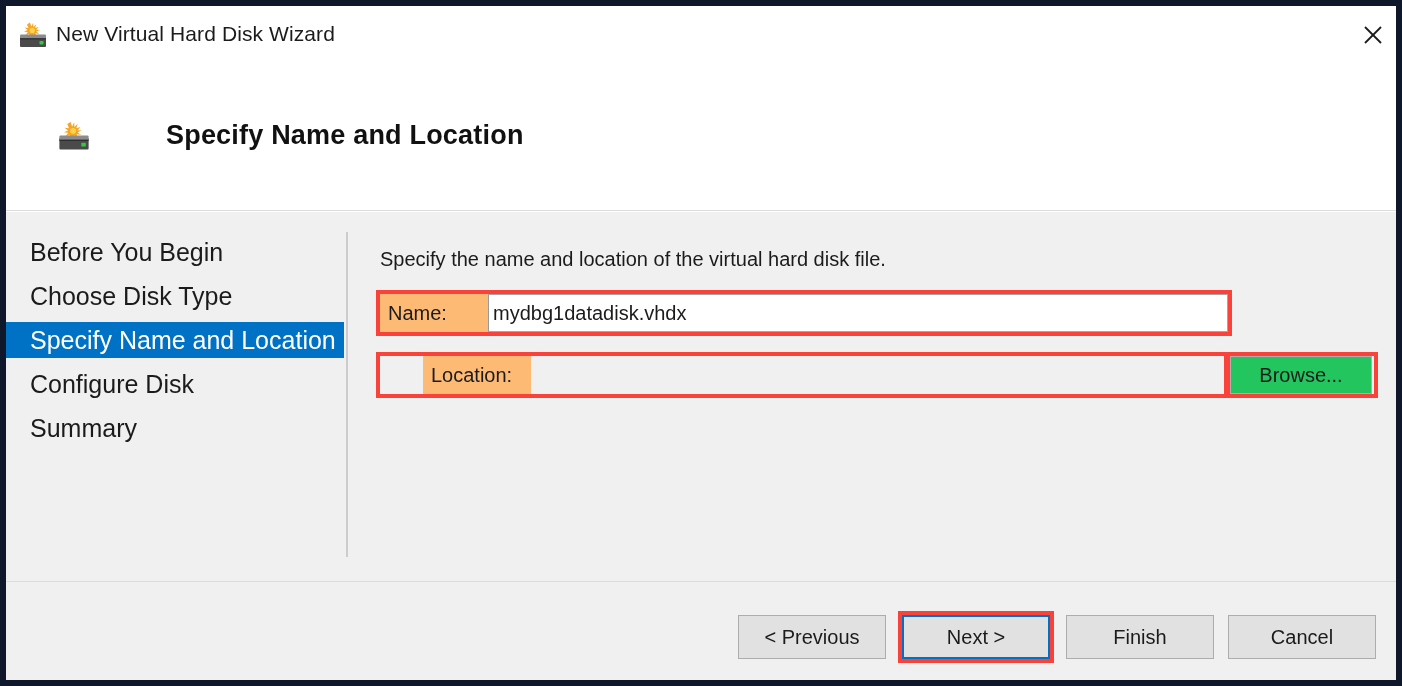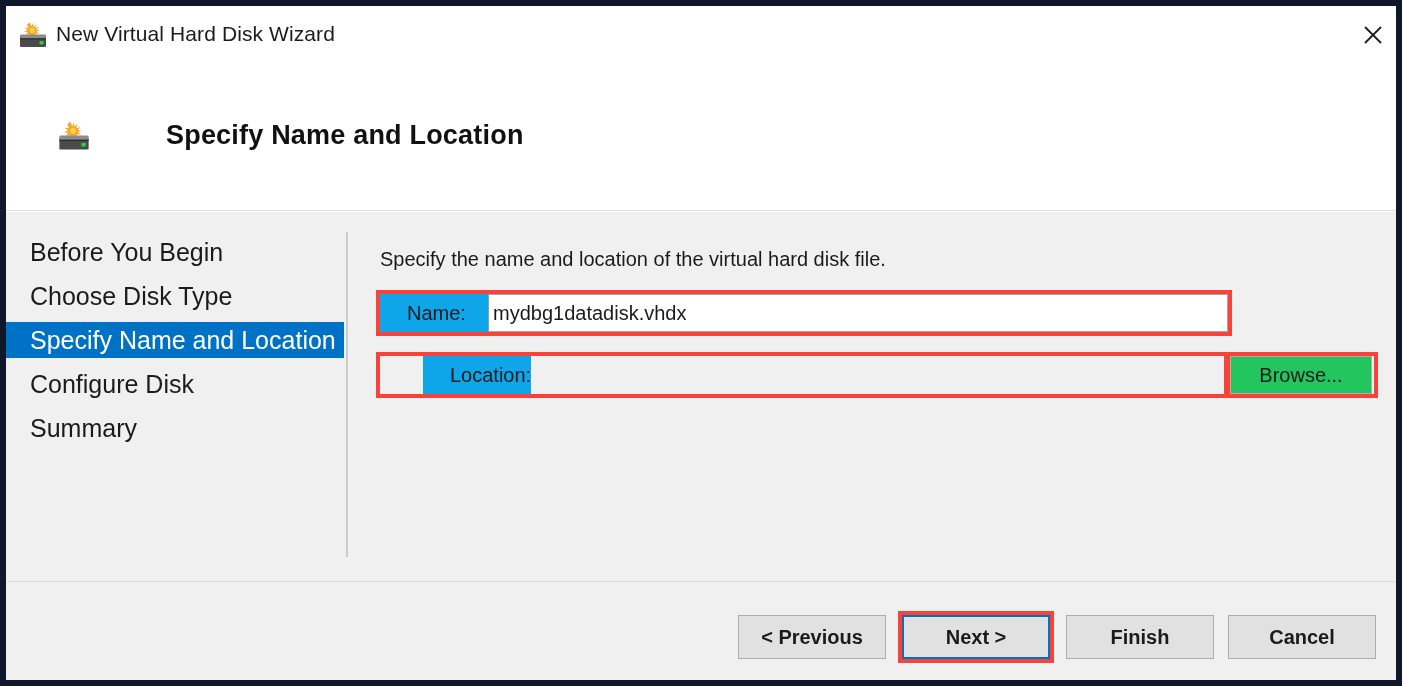--- a/index.html
+++ b/index.html
@@ -139,26 +139,26 @@
   }
 
   
   .field-row {
     position: absolute;
     display: flex;
     align-items: stretch;
     box-sizing: border-box;
   }
   .field-label {
-    background: #0ea5e9;
-    font-size: 20px;
-    color: #1b1b1b;
-    display: flex;
-    align-items: center;
-    padding-left: 27px;
+    background: #fdba74;
+    font-size: 20px;
+    color: #1b1b1b;
+    display: flex;
+    align-items: center;
+    padding-left: 8px;
     box-sizing: border-box;
     white-space: nowrap;
   }
   .field-input {
     flex: 1;
     background: #ffffff;
     border: 1px solid #a6a6a6;
     border-left: 1px solid #999999;
     font-size: 20px;
     color: #1b1b1b;
@@ -221,21 +221,20 @@
     background: #e1e1e1;
     border: 1px solid #adadad;
     box-sizing: border-box;
     font-size: 20px;
     color: #1b1b1b;
     display: flex;
     align-items: center;
     justify-content: center;
     cursor: default;
     white-space: nowrap;
-    font-weight: bold;
   }
   #btn-previous { left: 732px; width: 148px; }
   #btn-next     { left: 896px; width: 148px; border: 2px solid #0072c6; text-align: right; }
   #btn-finish   { left: 1060px; width: 148px; }
   #btn-cancel   { left: 1222px; width: 148px; }
   #anno-next {
     position: absolute;
     left: 892px; top: 29px;
     width: 156px; height: 52px;
     border: 4px solid #f9423a;

